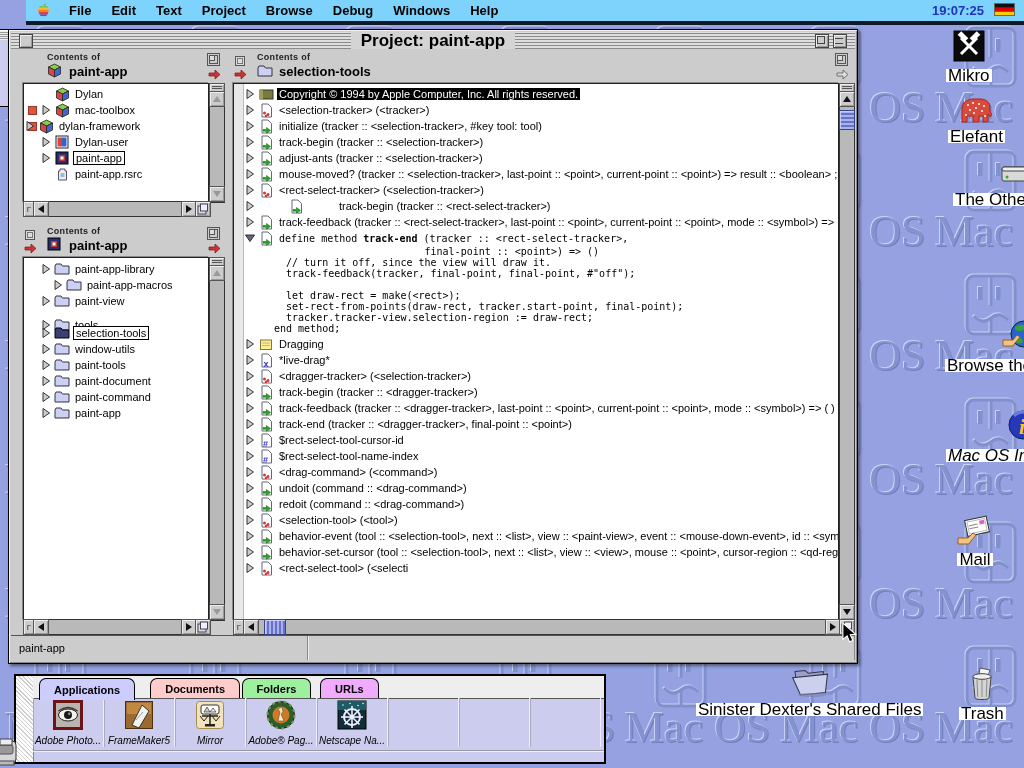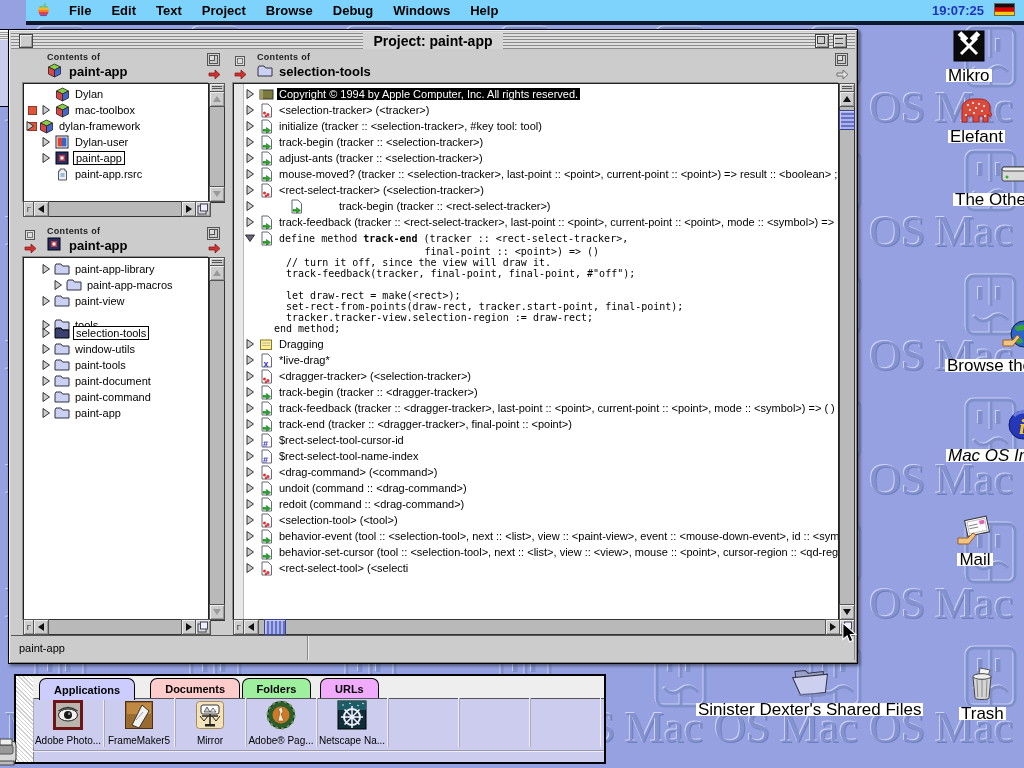--- a/index.html
+++ b/index.html
@@ -21,21 +21,21 @@
   #menubar-right{margin-left:auto;display:flex;align-items:center;gap:10px;padding-right:8px;}
   #clock{font-size:13px;font-weight:bold;}
   
   .macwin{position:absolute;background:#ccc;border:1px solid #000;
     box-shadow:inset 1px 1px 0 #f4f4f4,inset -1px -1px 0 #878787,2px 2px 3px rgba(0,0,0,.45);}
   .titlebar{position:absolute;left:2px;right:2px;top:2px;height:17px;
     background:repeating-linear-gradient(to bottom,#dedede 0 1px,#8b8b8b 1px 2px,#dedede 2px 3px);
     display:flex;align-items:center;}
   .tb-box{width:12px;height:12px;background:#ccc;border:1px solid #444;
     box-shadow:inset 1px 1px 0 #eee,inset -1px -1px 0 #999;flex:0 0 auto;}
-  .tb-title{position:absolute;left:0;right:0;text-align:center;font-size:14px;font-weight:bold;}
+  .tb-title{position:absolute;left:0;right:0;text-align:center;font-size:17px;font-weight:bold;}
   .tb-title span{background:#d4d4d4;padding:0 10px;}
   .zoombox-inner{position:absolute;left:1px;top:1px;width:6px;height:6px;border:1px solid #444;}
   .collapsebox-inner{position:absolute;left:1px;top:3px;width:8px;height:4px;border-top:1px solid #444;border-bottom:1px solid #444;}
   .pane-hdr{position:absolute;left:0;right:0;top:0;background:#ccc;}
   .hdr-small{position:absolute;top:3px;font-size:9px;font-weight:bold;color:#222;letter-spacing:.3px;}
   .hdr-name{position:absolute;font-size:13px;font-weight:bold;color:#000;white-space:nowrap;}
   .listbox{position:absolute;background:#fff;border:1px solid #222;
     box-shadow:-1px -1px 0 #8a8a8a,1px 1px 0 #fff;overflow:hidden;}
   .gutter{position:absolute;left:0;top:0;bottom:0;width:9px;background:#e8e8e8;border-right:1px solid #bbb;}
   
@@ -77,21 +77,21 @@
   #launcher-grip{position:absolute;left:0;top:0;bottom:0;width:17px;background:#fff;
     border-right:1px solid #888;
     background-image:repeating-linear-gradient(45deg,#fff 0 2px,#cfcfcf 2px 3px);}
   #tabrow{position:absolute;left:17px;right:0;top:0;height:22px;background:#eee;border-bottom:1px solid #555;}
   .ltab{position:absolute;top:2px;height:19px;border:1px solid #000;border-bottom:none;
     border-radius:7px 7px 0 0;font-size:11px;font-weight:bold;display:flex;align-items:center;
     justify-content:center;padding:0 14px;}
   .ltab.active{height:21px;z-index:2;}
   #lgrid{position:absolute;left:17px;right:0;top:22px;height:49px;display:flex;}
   .lcell{width:71px;height:100%;border-right:1px solid #eef;box-shadow:inset 1px 0 0 #aab;
-    display:flex;flex-direction:column;align-items:center;justify-content:flex-start;padding-top:2px;box-sizing:border-box;}
+    display:flex;flex-direction:column;align-items:center;justify-content:flex-start;padding-top:2px;box-sizing:border-box;font-style:italic;}
   .lcell .llabel{font-size:10px;margin-top:1px;white-space:nowrap;}
   #lbottom{position:absolute;left:17px;right:0;bottom:0;height:11px;border-top:1px solid #99a;box-shadow:inset 0 1px 0 #eef;}
   
   .abs{position:absolute;}
   #cursor{position:absolute;z-index:99;}
 </style>
 </head>
 <body>
 
 <div id="screen">

